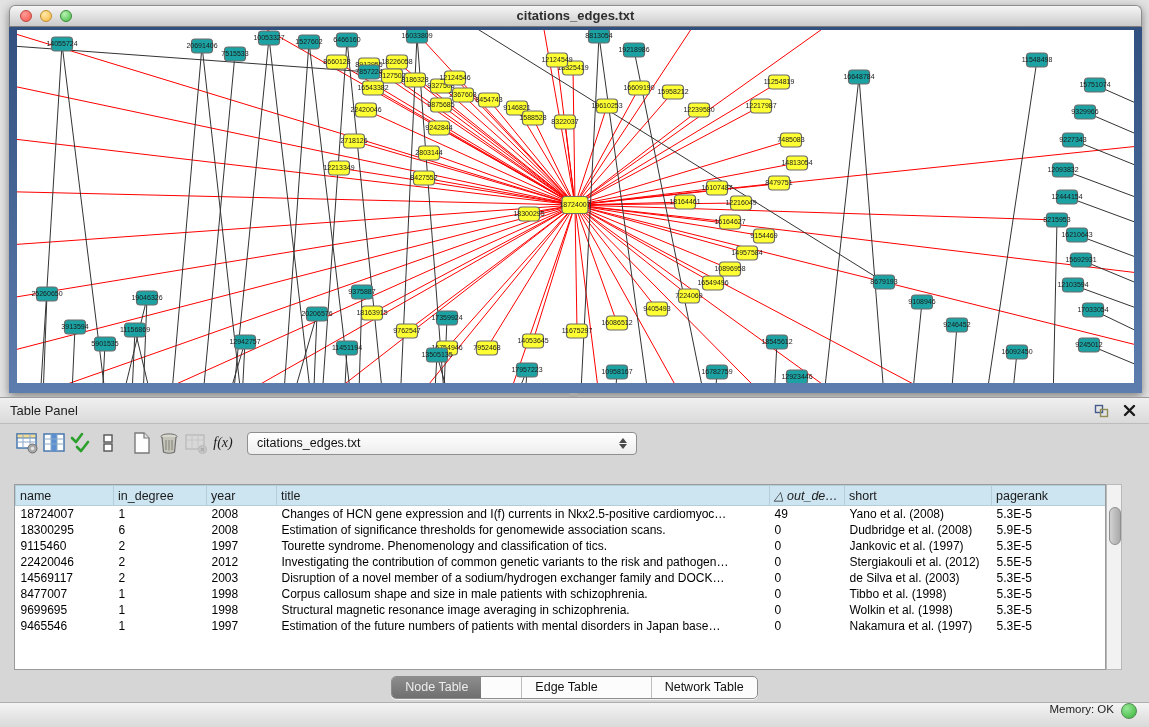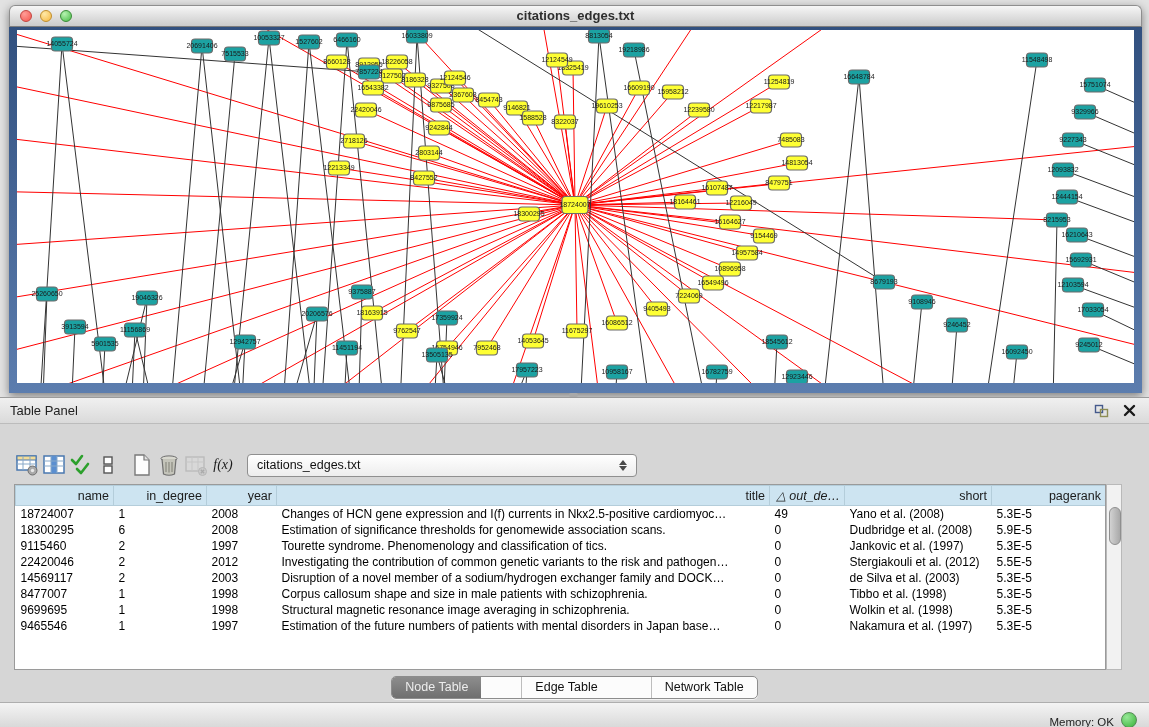--- a/index.html
+++ b/index.html
@@ -17,44 +17,44 @@
   .net-frame{height:366px;background:linear-gradient(180deg,#31507f,#5c7dae);padding:3px 8px 10px 8px;box-sizing:border-box;}
   .net-canvas{width:1117px;height:353px;background:#ffffff;display:block;}
 
   
   .table-panel{position:absolute;left:0;top:397px;width:1149px;height:330px;background:#d6d6d6;border-top:1px solid #9b9b9b;}
   .panel-header{height:26px;background:linear-gradient(#f0f0f0,#dadada);border-bottom:1px solid #bcbcbc;display:flex;align-items:center;padding:0 10px;box-sizing:border-box;}
   .panel-title{font-size:13px;color:#222;}
   .panel-header .spacer{flex:1;}
   .hdr-icon{width:20px;height:18px;display:flex;align-items:center;justify-content:center;margin-left:8px;cursor:default;}
 
-  .toolbar{position:absolute;left:14px;top:50px;height:34px;display:flex;align-items:center;gap:1px;}
+  .toolbar{position:absolute;left:14px;top:28px;height:34px;display:flex;align-items:center;gap:1px;}
   .tool-btn{width:26px;height:26px;display:flex;align-items:center;justify-content:center;}
   .tool-gap{width:6px;}
   .fx-label{font-style:italic;font-size:14px;color:#1a1a1a;font-family:"Liberation Serif",serif;padding:0 2px;}
   .combo{margin-left:10px;width:390px;height:23px;border:1px solid #8f8f8f;border-radius:4px;background:linear-gradient(#ffffff,#ededed);display:flex;align-items:center;box-sizing:border-box;box-shadow:inset 0 1px 0 #fff;}
   .combo-value{flex:1;font-size:12.5px;color:#111;padding-left:9px;white-space:nowrap;overflow:hidden;}
   .combo-arrows{width:18px;display:flex;flex-direction:column;align-items:center;gap:1px;padding-right:4px;}
   .tri-up{width:0;height:0;border-left:4px solid transparent;border-right:4px solid transparent;border-bottom:5px solid #4a4a4a;}
   .tri-down{width:0;height:0;border-left:4px solid transparent;border-right:4px solid transparent;border-top:5px solid #4a4a4a;}
 
   .table-wrap{position:absolute;left:14px;top:86px;width:1092px;height:186px;background:#fff;border:1px solid #9a9a9a;overflow:hidden;box-sizing:border-box;}
   table.data{border-collapse:collapse;table-layout:fixed;width:1090px;}
-  table.data th{background:#cde4f1;border:1px solid #b4cdda;font-weight:400;font-size:12.5px;color:#1b1b1b;text-align:right;height:20px;padding:0 4px;overflow:hidden;white-space:nowrap;box-sizing:border-box;}
+  table.data th{background:#cde4f1;border:1px solid #b4cdda;font-weight:400;font-size:12.5px;color:#1b1b1b;text-align:left;height:20px;padding:0 4px;overflow:hidden;white-space:nowrap;box-sizing:border-box;}
   table.data td{font-size:12px;color:#000;height:16px;line-height:16px;padding:0 5px;white-space:nowrap;overflow:hidden;box-sizing:border-box;}
   .vscroll{position:absolute;left:1106px;top:86px;width:16px;height:186px;background:#f2f2f2;border:1px solid #b9b9b9;box-sizing:border-box;}
   .vthumb{position:absolute;left:2px;top:22px;width:10px;height:36px;background:linear-gradient(90deg,#d2d2d2,#a9a9a9);border:1px solid #8f8f8f;border-radius:6px;}
 
   .tabbar{position:absolute;left:0;top:278px;width:100%;display:flex;justify-content:center;}
   .seg{display:flex;border:1px solid #8d8d8d;border-radius:5px;overflow:hidden;background:#fcfcfc;box-shadow:0 1px 0 rgba(255,255,255,.7);gap:40px;}
   .seg-btn{padding:3px 13px;font-size:12.5px;color:#111;border-left:1px solid #bdbdbd;line-height:15px;}
   .seg-btn:first-child{border-left:none;}
   .seg-btn.sel{background:linear-gradient(#8d8d8d,#6f6f6f);color:#ededed;}
 
-  .statusbar{position:absolute;left:0;bottom:0;width:100%;height:26px;background:linear-gradient(#f4f4f4,#d8d8d8);border-top:1px solid #aeaeae;display:flex;align-items:flex-end;justify-content:flex-end;padding-right:12px;box-sizing:border-box;}
+  .statusbar{position:absolute;left:0;bottom:0;width:100%;height:26px;background:linear-gradient(#f4f4f4,#d8d8d8);border-top:1px solid #aeaeae;display:flex;align-items:flex-start;justify-content:flex-end;padding-right:12px;box-sizing:border-box;}
   .mem-label{font-size:11.5px;color:#222;}
   .mem-dot{width:14px;height:14px;border-radius:50%;background:radial-gradient(circle at 35% 30%,#97e897,#37b137);border:1px solid #568a56;margin-left:7px;}
 
   .divider-dot{position:absolute;left:569px;top:393px;width:9px;height:4px;border-radius:2px;background:#a9a9a9;}
 </style>
 </head>
 <body>
 
 <div class="net-window">
   <div class="titlebar">

